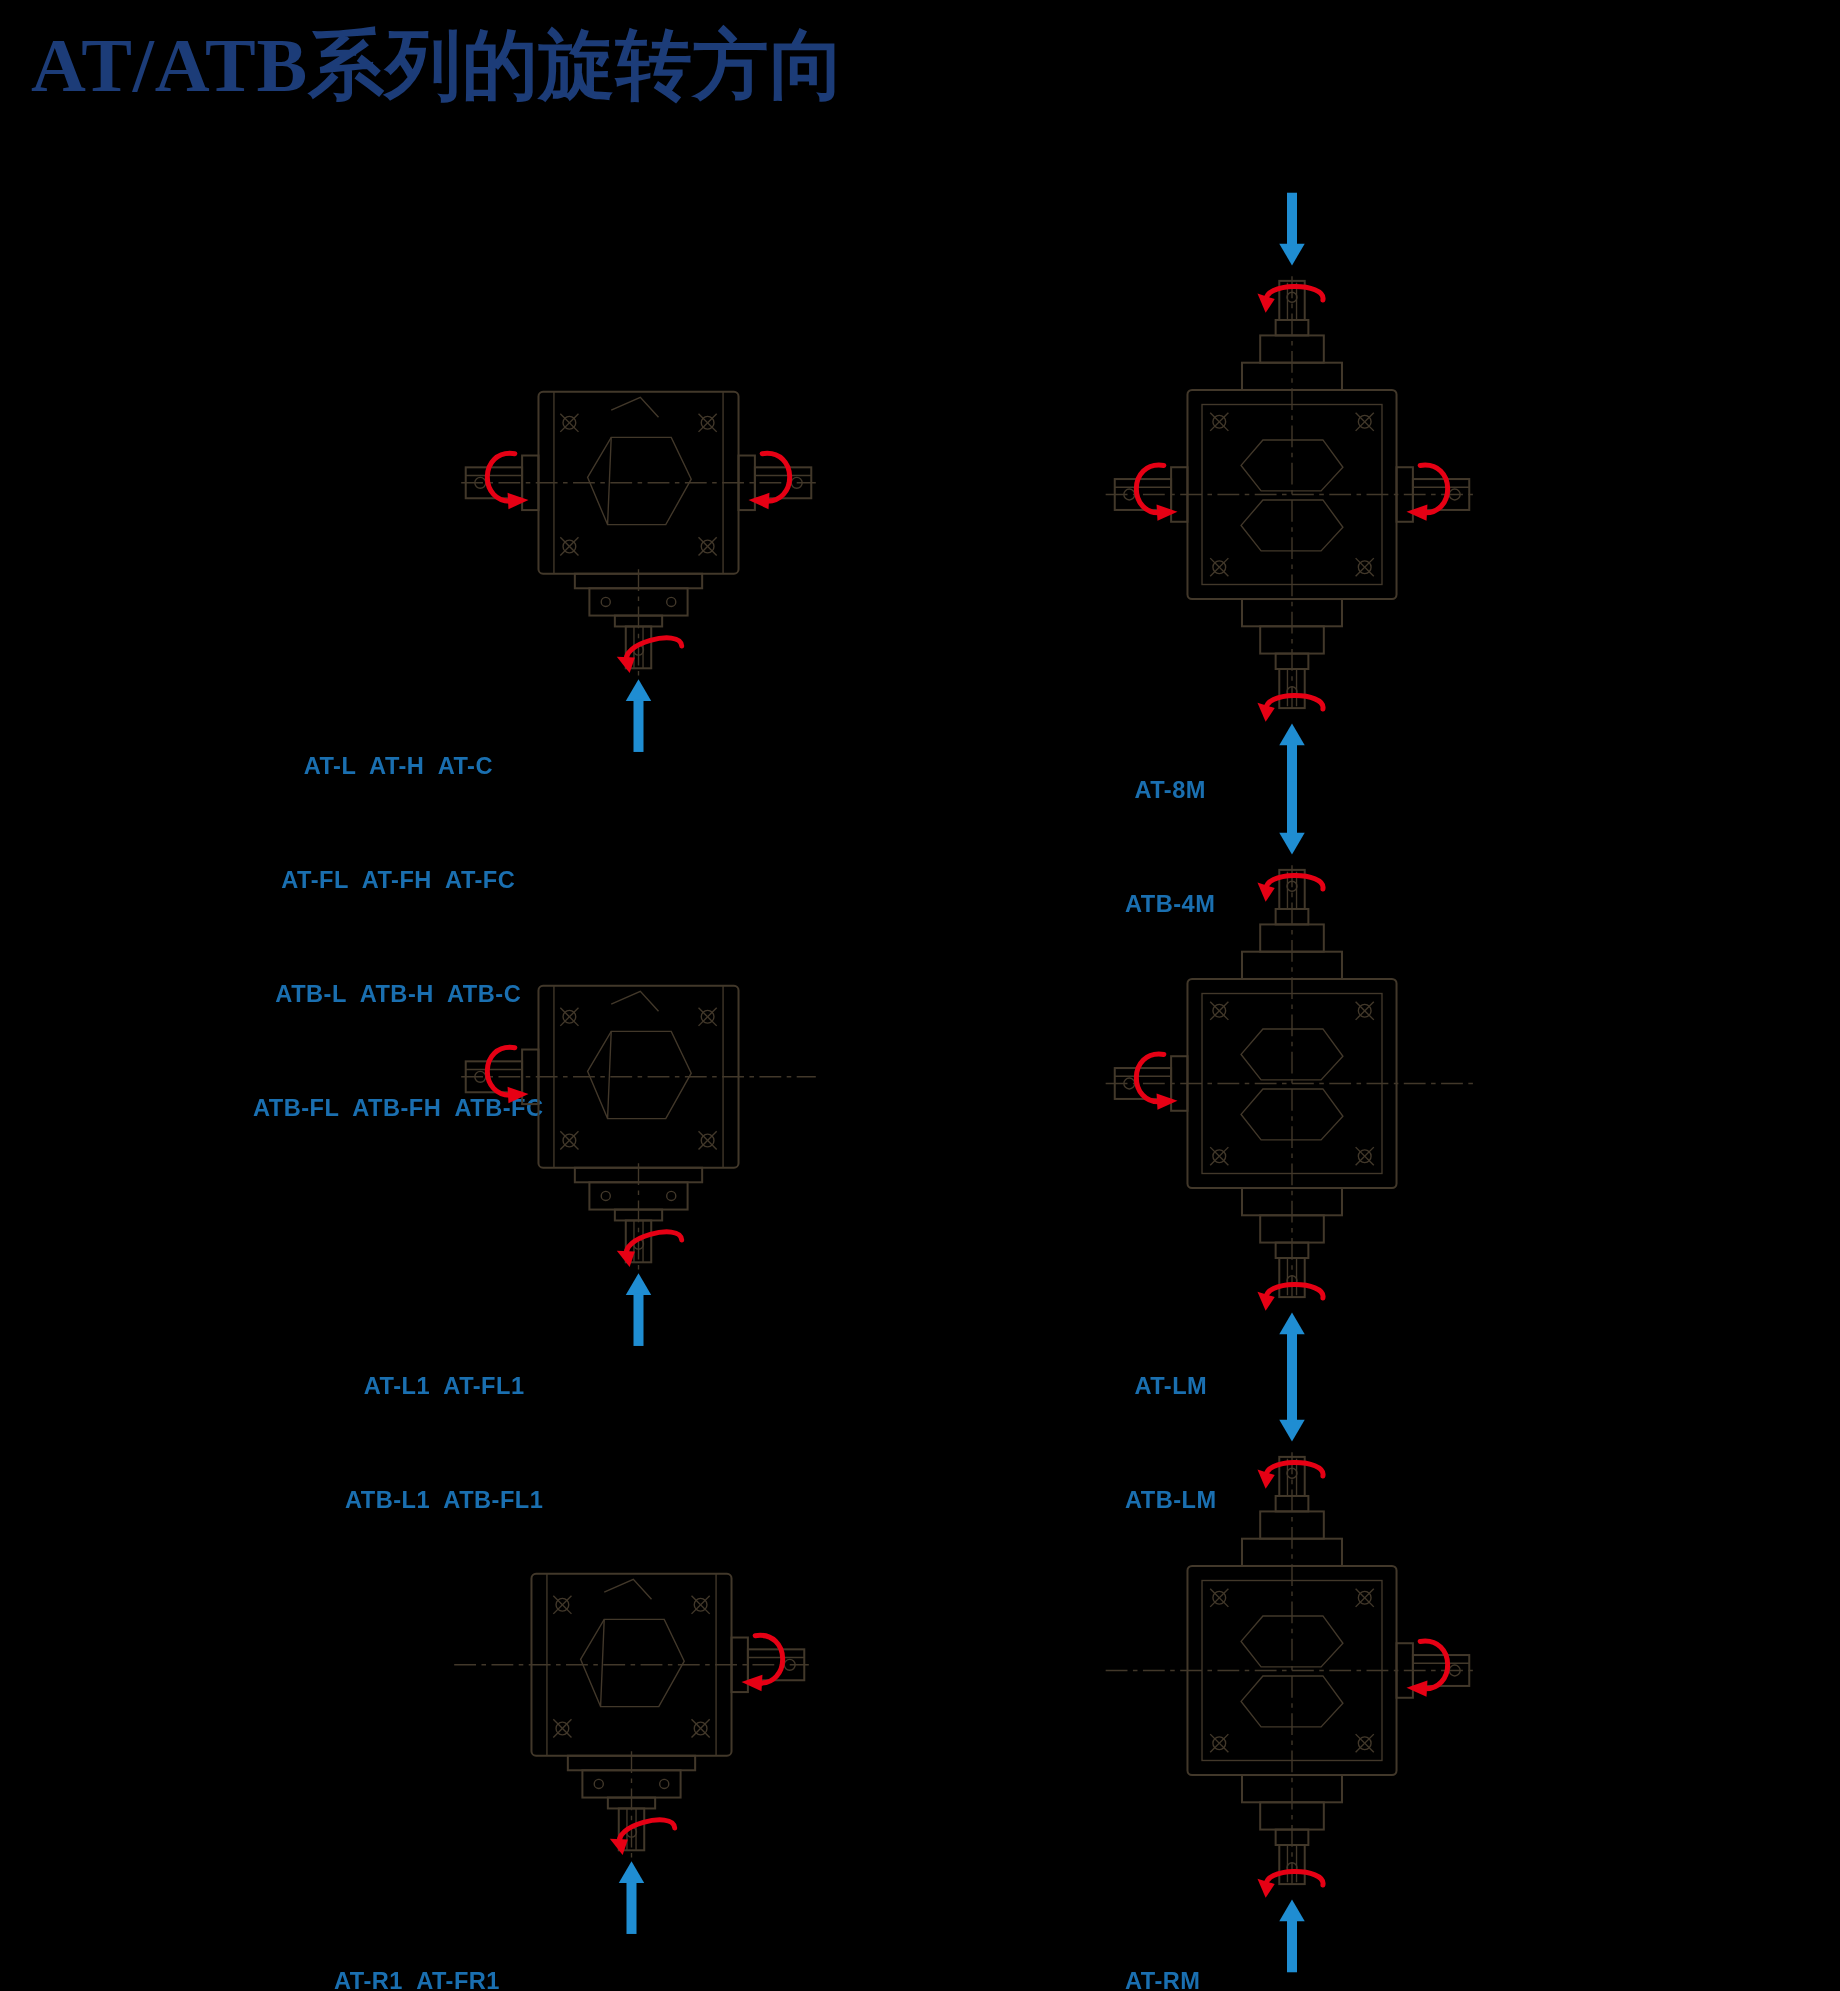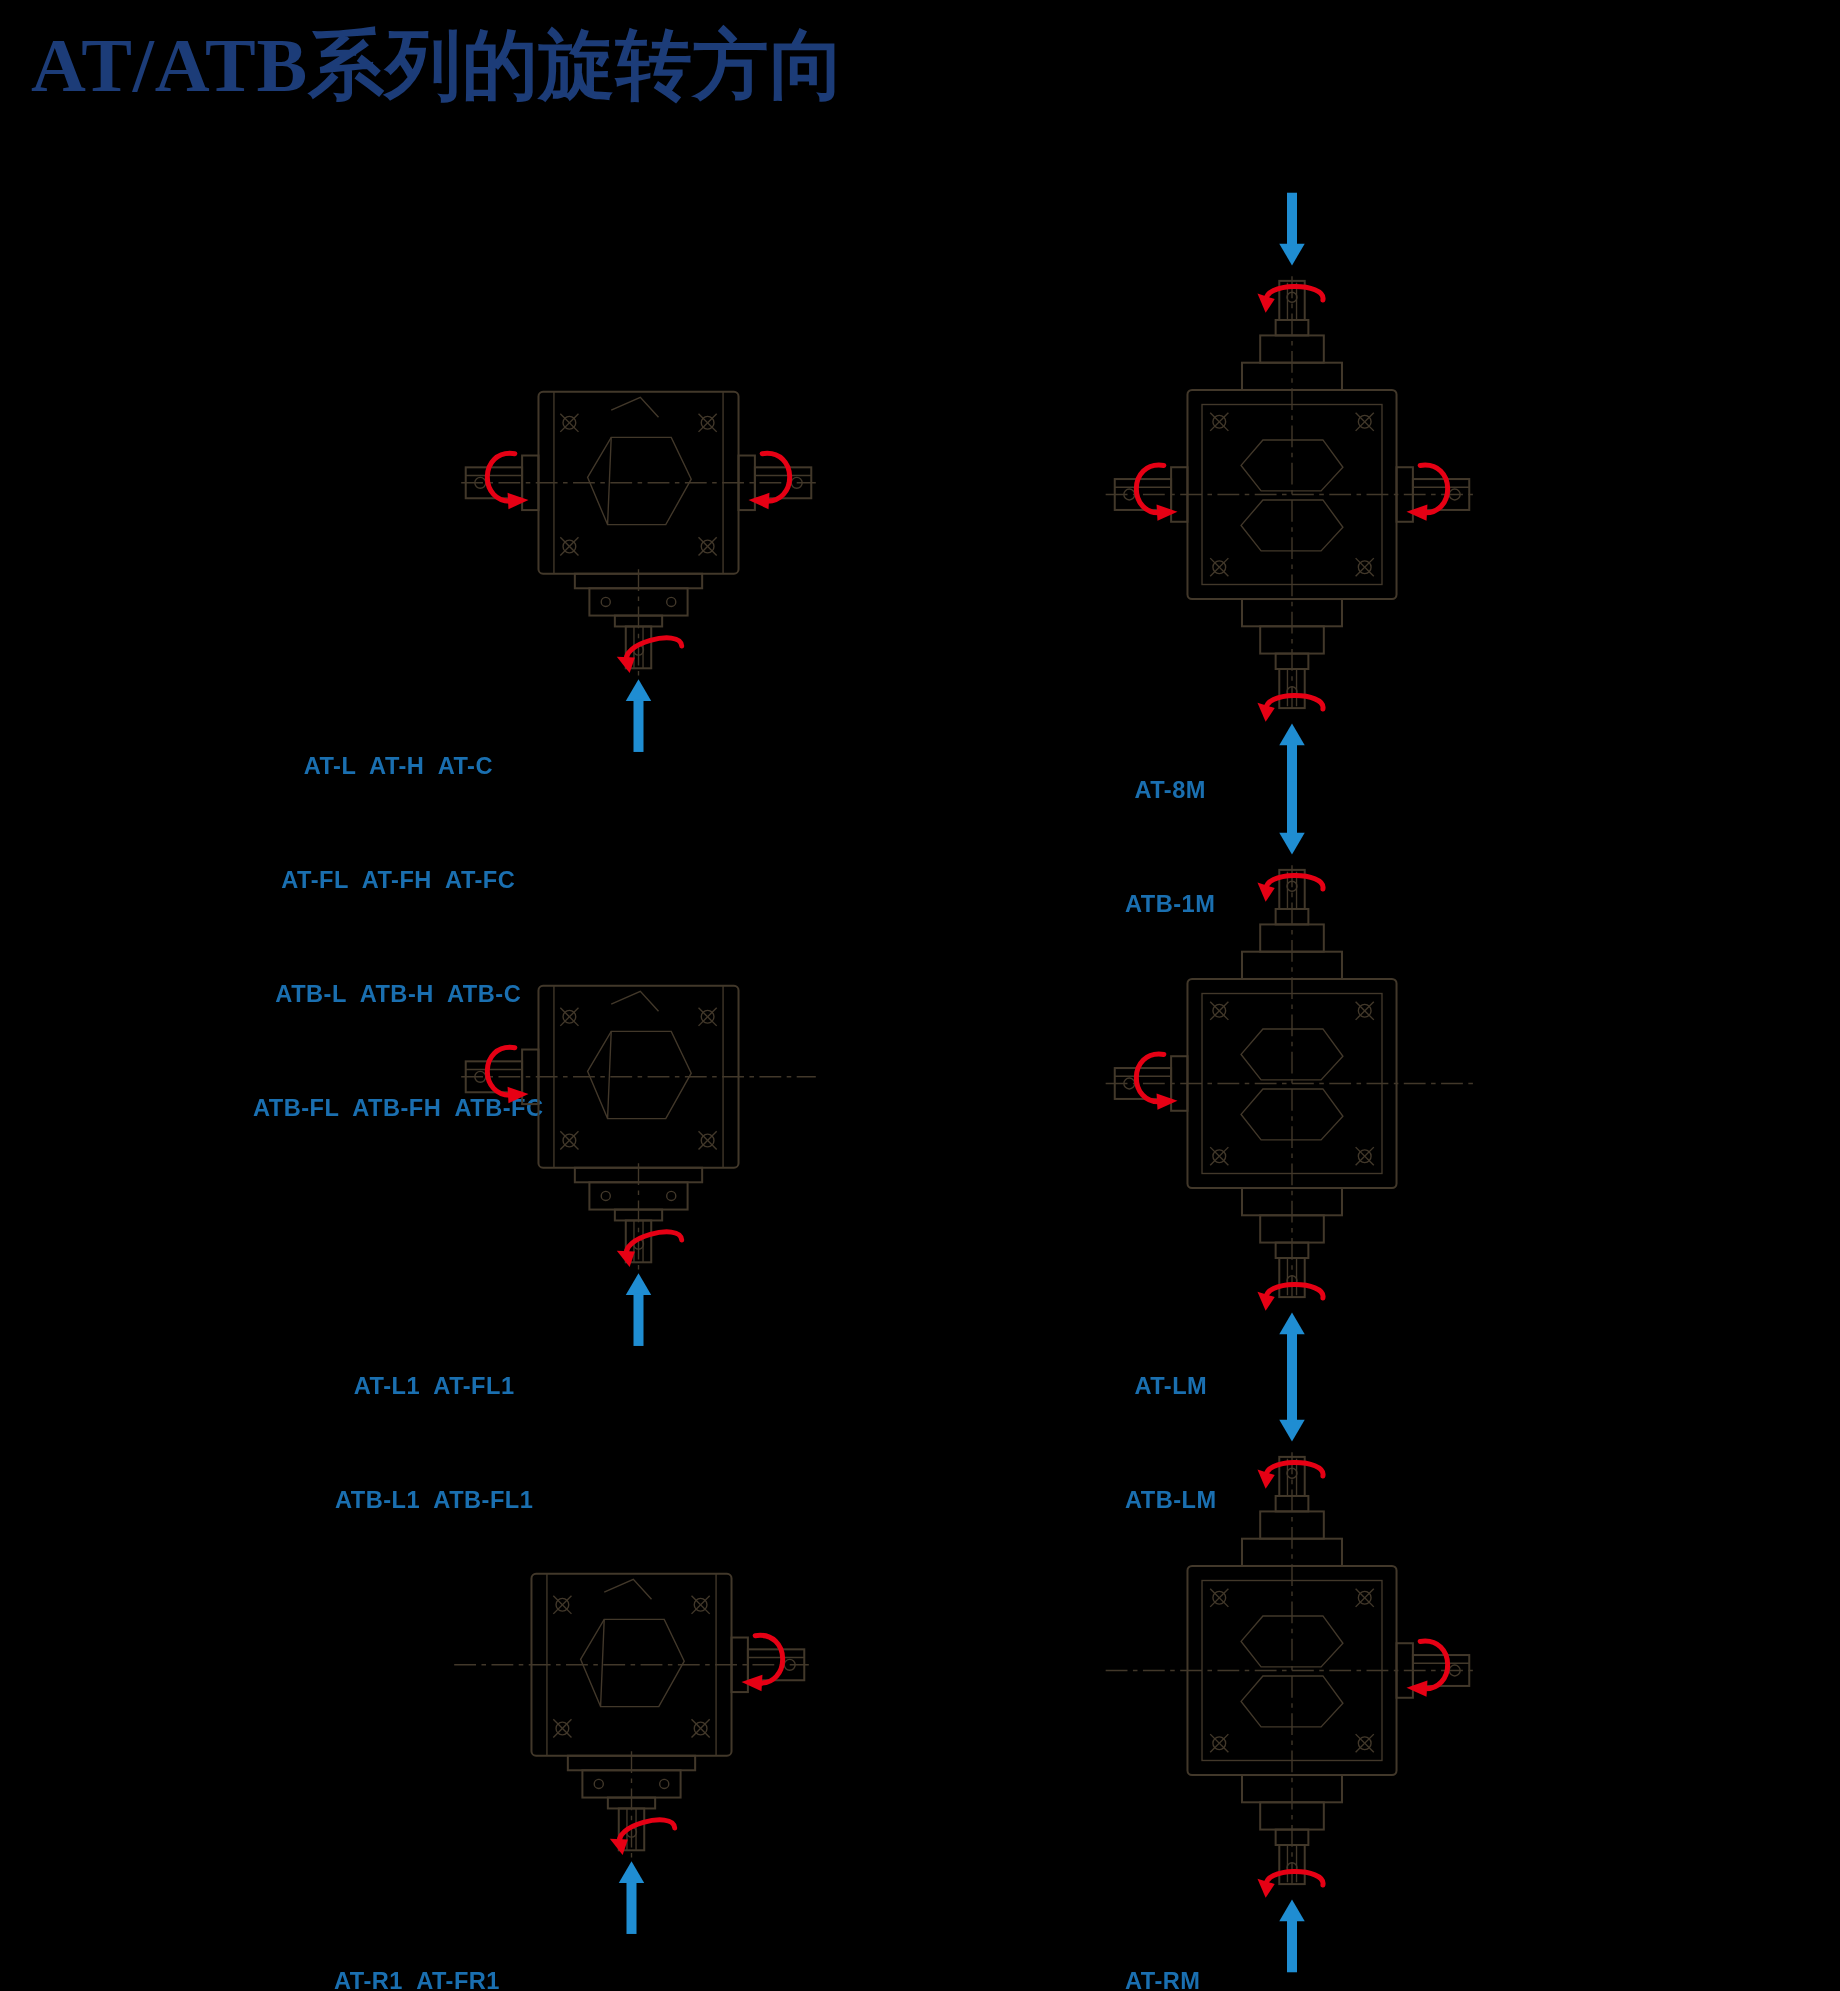--- a/index.html
+++ b/index.html
@@ -118,31 +118,31 @@
     <use href="#shaft-h" transform="translate(115,0) scale(-1,1)"></use>
     <use href="#rot-flat" transform="translate(2,-224)"></use>
     <use href="#rot-flat" transform="translate(2,226)"></use>
     <use href="#rot-c" transform="translate(-157,-6)"></use>
     <use href="#rot-c" transform="translate(157,-6) scale(-1,1)"></use>
     <use href="#arrow-up" transform="translate(0,-252) rotate(180)"></use>
     <use href="#arrow-up" transform="translate(0,252)"></use>
   </svg>
   <div class="figure-label" style="left:1125px;top:680px">
     <div>AT-8M</div>
-    <div>ATB-1M</div>
+    <div>ATB-4M</div>
   </div>
 
   <svg class="fig" style="left:443px;top:948px" width="391" height="414" viewBox="-215 -125 430 455">
     <use href="#gbox-side"></use>
     <use href="#shaft-h" transform="translate(-110,0)"></use>
     <use href="#rot-c" transform="translate(-152,-6)"></use>
     <use href="#rot-flat" transform="translate(14,178) rotate(-15)"></use>
     <use href="#arrow-up" transform="translate(0,216)"></use>
   </svg>
-  <div class="figure-label" style="left:335px;top:1276px">
+  <div class="figure-label" style="left:345px;top:1276px">
     <div>AT-L1  AT-FL1</div>
     <div>ATB-L1  ATB-FL1</div>
   </div>
 
   <svg class="fig" style="left:1092px;top:764px" width="400" height="609" viewBox="-220 -335 440 670">
     <use href="#gbox-cube"></use>
     <use href="#stack-v" transform="translate(0,-115)"></use>
     <use href="#stack-v" transform="translate(0,115) scale(1,-1)"></use>
     <use href="#shaft-h" transform="translate(-115,0)"></use>
     <use href="#rot-flat" transform="translate(2,-224)"></use>

